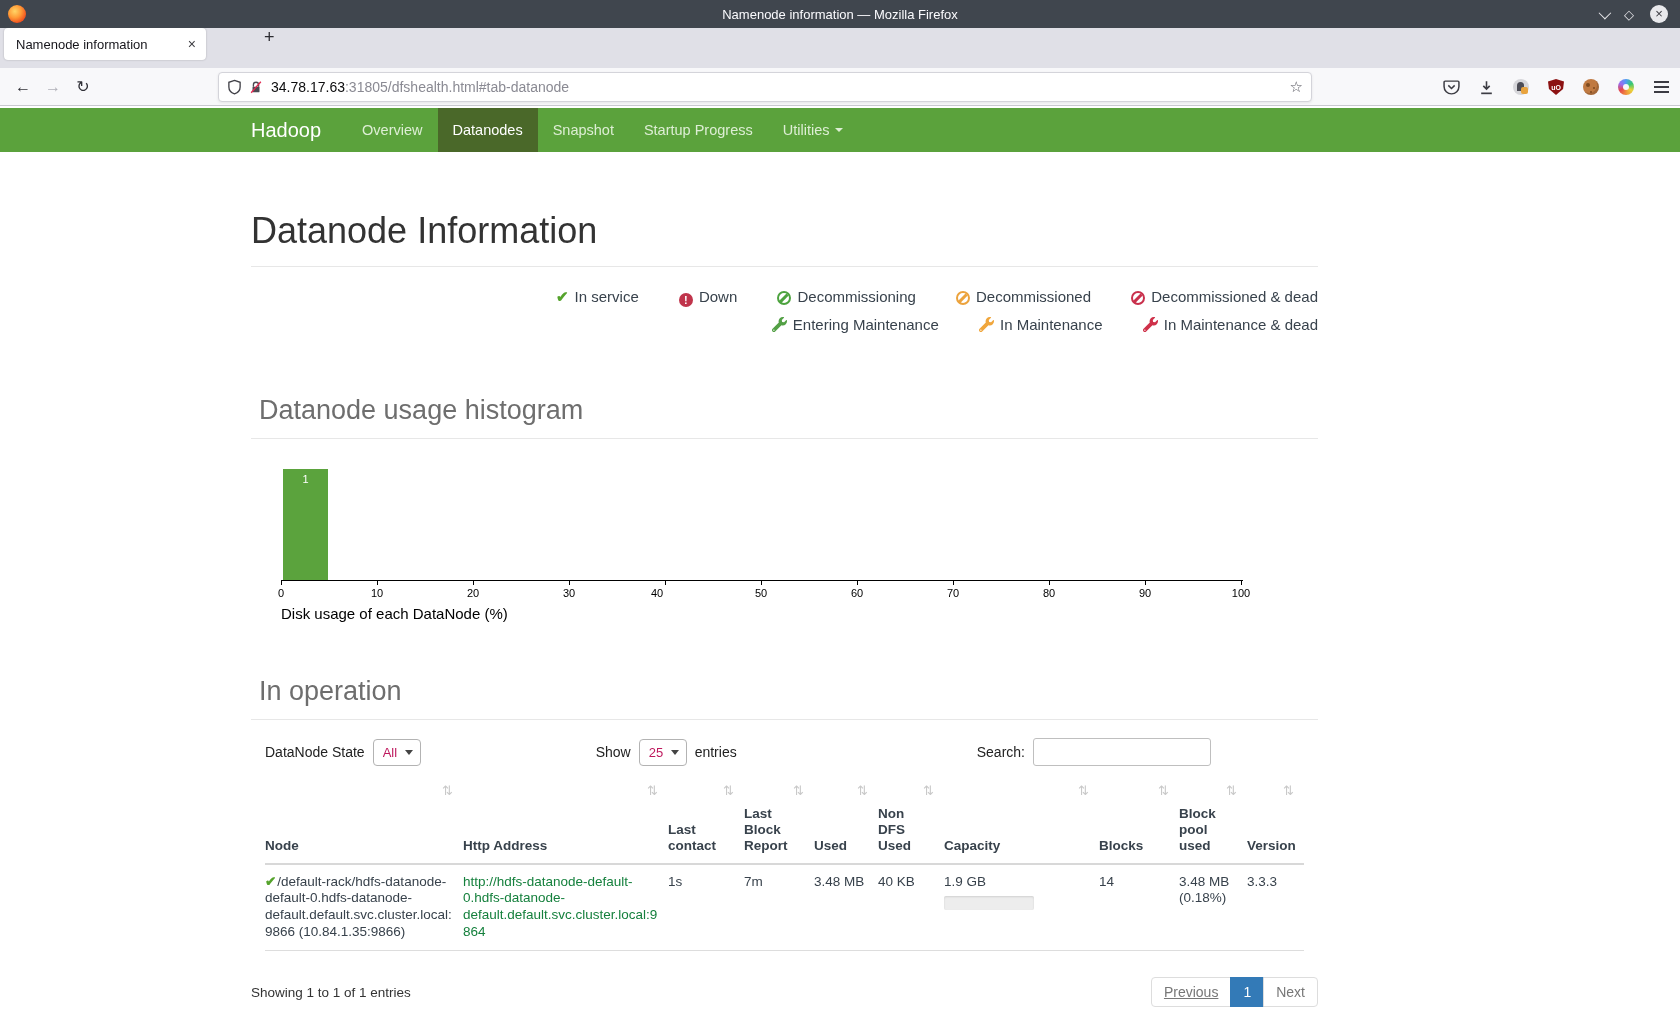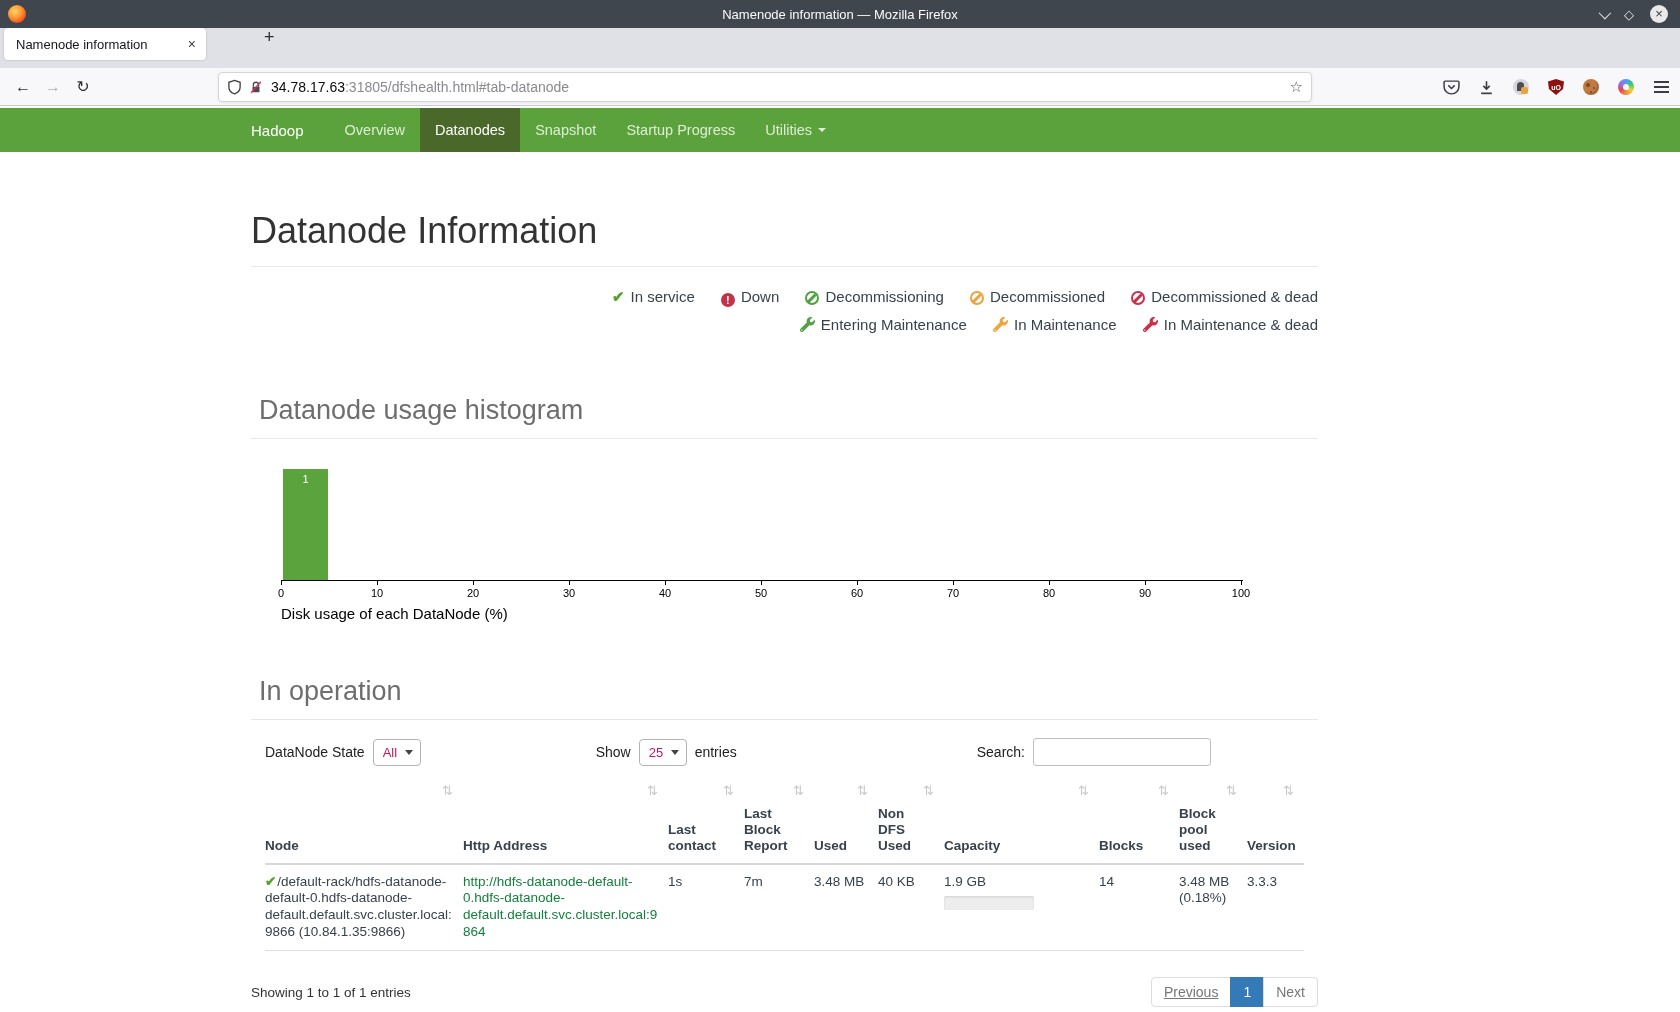--- a/index.html
+++ b/index.html
@@ -72,35 +72,35 @@
     background:conic-gradient(#4f9cf5,#37c871,#e9d33b,#f08f3c,#e5484d,#9a6cf0,#4f9cf5); position:relative; }
   .ic-burst::after { content:""; position:absolute; left:5px; top:5px; width:6px; height:6px; border-radius:50%; background:#f8f8fa; }
   .ic-burger { display:flex; flex-direction:column; gap:3px; }
   .ic-burger i { display:block; width:15px; height:2px; background:#3c3c43; }
 
   
   .navbar {
     margin-top:2px; height:44px; background:#5ba23c; display:flex; align-items:stretch;
   }
   .nb-inner { margin-left:251px; display:flex; align-items:stretch; }
-  .brand { color:#fff; font-size:15px; display:flex; align-items:center; padding-right:26px; }
+  .brand { color:#fff; font-size:20px; display:flex; align-items:center; padding-right:26px; }
   .nb-item {
     display:flex; align-items:center; padding:0 15px; color:#ddeed4; font-size:14.5px;
   }
   .nb-item.active { background:#4a6829; color:#fff; }
   .caret { display:inline-block; margin-left:6px; width:0; height:0; border-left:4px solid transparent; border-right:4px solid transparent; border-top:4px solid #ddeed4; }
 
   
   .container { width:1067px; margin-left:251px; }
   h1.page-title { font-size:36px; font-weight:500; color:#333; margin:58px 0 14px 0; }
   hr { border:none; border-top:1px solid #e7e7e7; margin:0; }
 
   .legend { margin-top:16px; text-align:right; font-size:15px; color:#38424c; }
   .legend-row { line-height:28px; }
-  .lg-item { margin-left:22px; white-space:nowrap; }
+  .lg-item { margin-left:36px; white-space:nowrap; }
   .lg-item .lg-ic { margin-right:6px; }
   .check-glyph { font-size:15px; font-weight:bold; }
   .dot-bang {
     display:inline-block; width:14px; height:14px; border-radius:50%; color:#fff;
     font-size:11px; font-weight:bold; line-height:14px; text-align:center; vertical-align:-2px;
   }
   .ban {
     display:inline-block; width:14px; height:14px; border-radius:50%; border:2.5px solid currentColor;
     position:relative; vertical-align:-3px;
   }
@@ -305,21 +305,21 @@
         <i class="tm" style="left:480px"></i>
         <i class="tm" style="left:576px"></i>
         <i class="tm" style="left:672px"></i>
         <i class="tm" style="left:768px"></i>
         <i class="tm" style="left:864px"></i>
         <i class="tm" style="left:960px"></i>
       <span class="tick" style="left:0">0</span>
       <span class="tick" style="left:96px">10</span>
       <span class="tick" style="left:192px">20</span>
       <span class="tick" style="left:288px">30</span>
-      <span class="tick" style="left:384px">40</span>
+      <span class="tick" style="left:376px">40</span>
       <span class="tick" style="left:480px">50</span>
       <span class="tick" style="left:576px">60</span>
       <span class="tick" style="left:672px">70</span>
       <span class="tick" style="left:768px">80</span>
       <span class="tick" style="left:864px">90</span>
       <span class="tick" style="left:960px">100</span>
     </div>
     <div class="xlabel">Disk usage of each DataNode (%)</div>
   </div>
 

